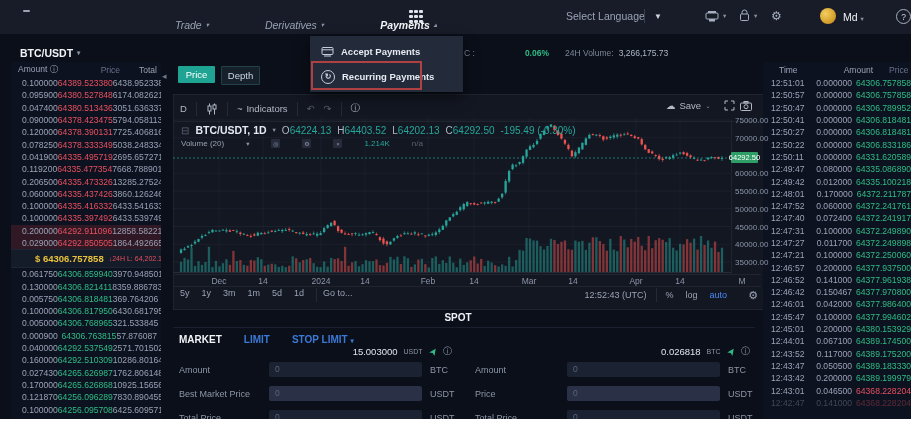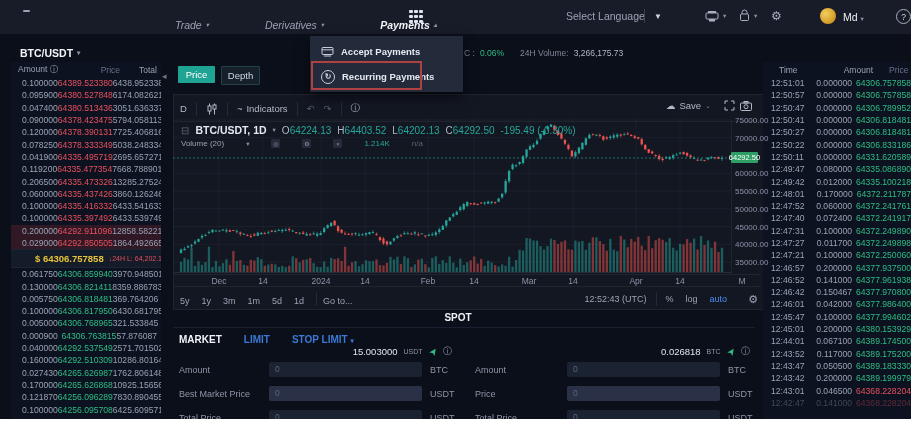--- a/index.html
+++ b/index.html
@@ -21,21 +21,21 @@
   .tico{color:#a7afc0;}
   .gear-top{left:771px;top:9px;font-size:12px;color:#a7afc0;}
   .avatar{left:820px;top:8px;width:16px;height:16px;border-radius:50%;
           background:radial-gradient(circle at 35% 35%, #f3cd5e, #d29a26 70%, #a3731a);}
   .userlbl{left:843px;top:11px;font-size:10.5px;color:#eef1f6;}
   .help-circ{left:896px;top:9px;width:13px;height:13px;border:1px solid #a7afc0;border-radius:50%;
              font-size:8.5px;color:#cfd5e2;display:flex;align-items:center;justify-content:center;}
   
   .pair{left:20px;top:47px;font-size:10.5px;font-weight:bold;color:#f2f4f8;display:flex;gap:4px;align-items:center;}
   .tick-info{left:464px;top:48px;font-size:8.5px;color:#7d8799;display:flex;gap:5px;align-items:center;white-space:nowrap;}
-  .tick-info .grn{color:#2ebd85;font-weight:normal;}
+  .tick-info .grn{color:#2ebd85;font-weight:bold;margin-left:45px;}
   .tick-info .val{color:#aeb7c7;}
   
   .dropdown{left:310px;top:36px;width:153px;background:#232a39;z-index:50;
             box-shadow:0 5px 12px rgba(0,0,0,.55);padding:3px 0;}
   .dd-item{height:25px;display:flex;align-items:center;gap:7px;padding-left:11px;
            font-size:9.5px;font-weight:bold;color:#e6eaf2;cursor:pointer;}
   .circle-ico{width:12px;height:12px;border:1px solid #c7cdd9;border-radius:50%;font-size:8px;color:#c7cdd9;
               display:flex;align-items:center;justify-content:center;flex:none;}
   .redbox{left:311px;top:61px;width:107px;height:25px;border:2px solid #b04143;z-index:60;pointer-events:none;}
   
@@ -75,21 +75,21 @@
   .ohlc-l{color:#b2b8c6;} .ohlc-v{color:#26a69a;}
   .vol-legend{left:181px;top:139px;display:flex;gap:22px;align-items:center;font-size:8px;color:#99a1b0;z-index:5;}
   .mini-ico{width:9px;height:9px;background:#252b3a;color:#8b93a5;font-size:6px;display:flex;align-items:center;justify-content:center;border-radius:1px;}
   .axis-label{position:absolute;font-size:8px;color:#8b95a9;white-space:nowrap;}
   .tcenter{transform:translateX(-50%);font-size:8.5px;}
   .price-tag{left:731px;top:152px;width:27px;height:11px;background:#2f9e66;color:#fff;font-size:7.5px;
              display:flex;align-items:center;justify-content:center;border-radius:1px;z-index:6;}
   .paxis-line{left:731px;top:120px;width:1px;height:154px;background:#20242f;}
   .taxis-line{left:174px;top:274px;width:587px;height:1px;background:#20242f;}
   .btoolbar-line{left:174px;top:286px;width:587px;height:1px;background:#20242f;}
-  .btoolbar{left:180px;top:288px;width:578px;height:18px;display:flex;align-items:flex-end;font-size:9px;color:#9aa3b5;}
+  .btoolbar{left:180px;top:288px;width:578px;height:18px;display:flex;align-items:flex-start;font-size:9px;color:#9aa3b5;}
   .rng{margin-right:12px;cursor:pointer;}
   .blue{color:#4a8af4;}
   .goto{margin-left:6px;cursor:pointer;}
   .bt-right{margin-left:auto;display:flex;align-items:center;gap:9px;}
   .save-grp{left:666px;top:100px;display:flex;align-items:center;gap:5px;font-size:9.5px;color:#b2b8c6;z-index:5;}
   
   .spot-title{left:161px;top:312px;width:594px;text-align:center;font-size:10px;font-weight:bold;color:#eef1f6;}
   .spot-divider{left:173px;top:327px;width:582px;height:1px;background:#1a2030;}
   .ord-tabs{left:179px;top:334px;display:flex;gap:22px;font-size:10px;}
   .ot-market{color:#f2f4f8;font-weight:bold;}

